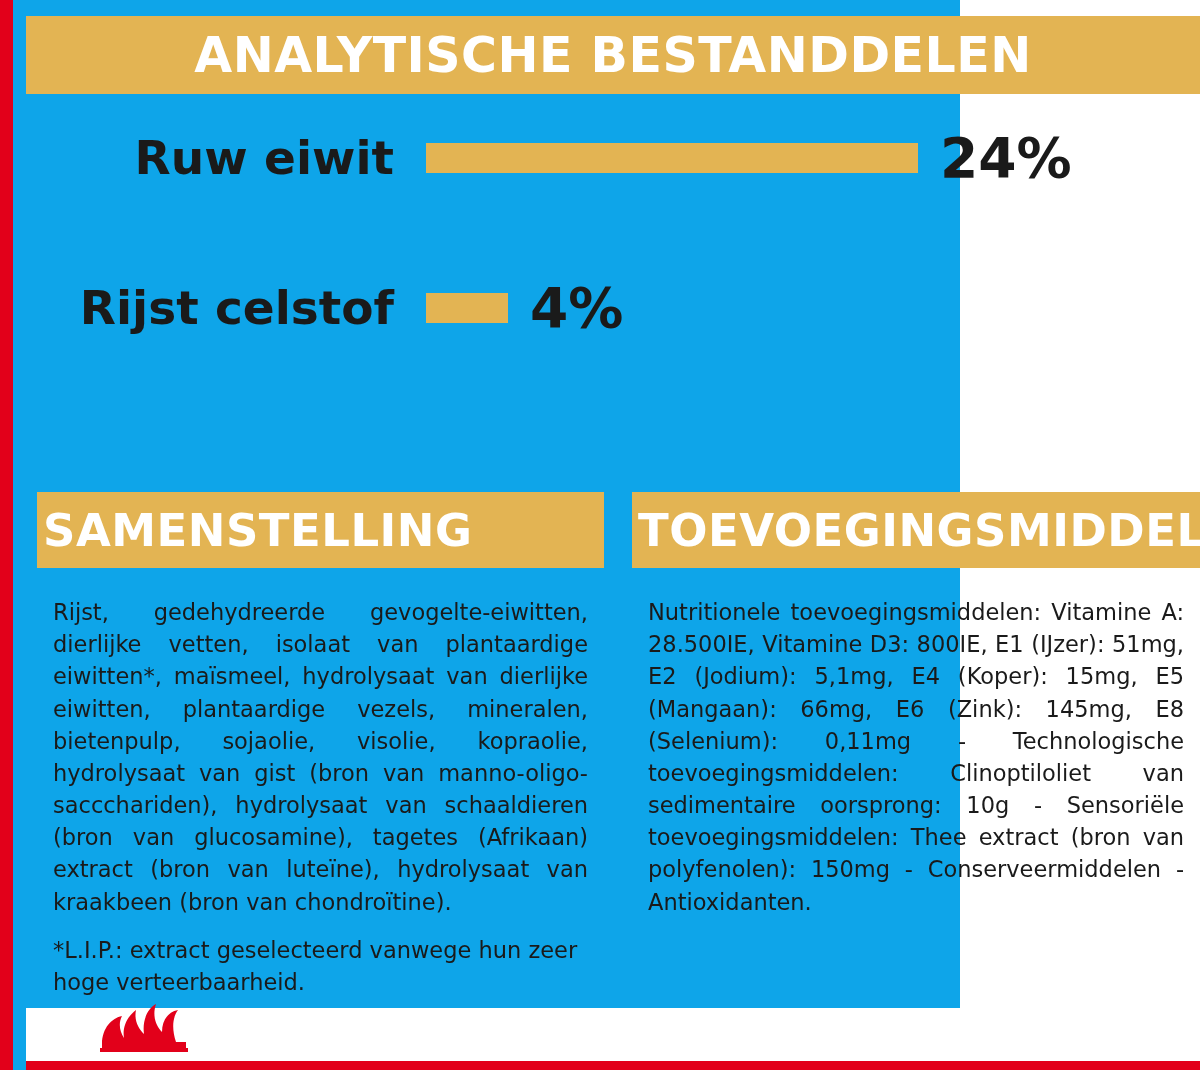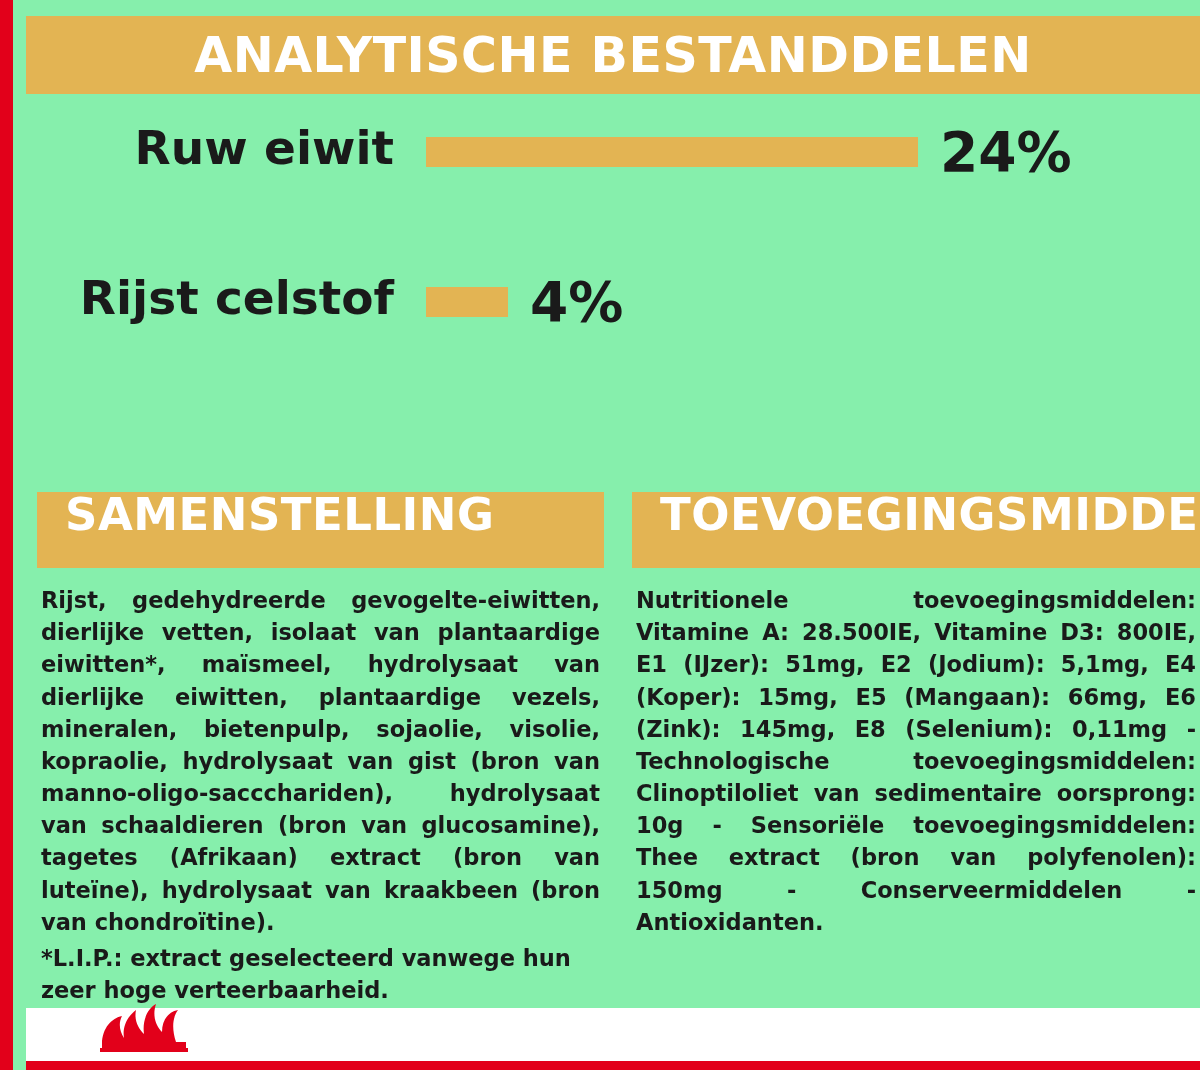--- a/index.html
+++ b/index.html
@@ -10,25 +10,25 @@
     width: 1200px;
     height: 1070px;
     background: #ffffff;
     font-family: "DejaVu Sans", sans-serif;
     overflow: hidden;
     position: relative;
   }
 
   .page {
     position: relative;
-    width: 1200px;
+    width: 960px;
     height: 1070px;
     box-sizing: border-box;
     border-left: 13px solid #e2001a;
-    background: #86efac;
+    background: #0ea5e9;
   }
 
   
   .analytical-header {
     position: absolute;
     left: 13px;
     top: 16px;
     width: 1174px;
     height: 78px;
     background: #e3b453;
@@ -47,21 +47,21 @@
 
   
   .bars {
     position: absolute;
     left: 13px;
     top: 120px;
     width: 1174px;
   }
   .bar-row {
     display: flex;
-    align-items: flex-start;
+    align-items: center;
     height: 75px;
   }
   .bar-label {
     width: 400px;
     text-align: right;
     padding-right: 32px;
     box-sizing: border-box;
     font-size: 47px;
     font-weight: bold;
     color: #1a1a1a;
@@ -93,43 +93,42 @@
     display: flex;
     gap: 28px;
   }
   .panel {
     width: 568px;
   }
   .panel-header {
     background: #e3b453;
     height: 76px;
     display: flex;
-    align-items: flex-start;
-    padding: 0 28px;
+    align-items: center;
+    padding: 0 6px;
     box-sizing: border-box;
   }
   .panel-title {
     color: #ffffff;
     font-size: 45px;
     font-weight: bold;
     letter-spacing: 0.5px;
     line-height: 1;
     white-space: nowrap;
   }
   .panel-body {
     padding-top: 12px;
     font-size: 22.5px;
     line-height: 1.43;
     color: #1a1a1a;
     text-align: justify;
     text-justify: inter-word;
   }
   .panel-body p {
-    margin: 4px;
-    font-weight: bold;
+    margin: 16px;
   }
   .panel-body p.lip {
     text-align: left;
   }
 
   
   .footer {
     position: absolute;
     left: 13px;
     bottom: 0;

